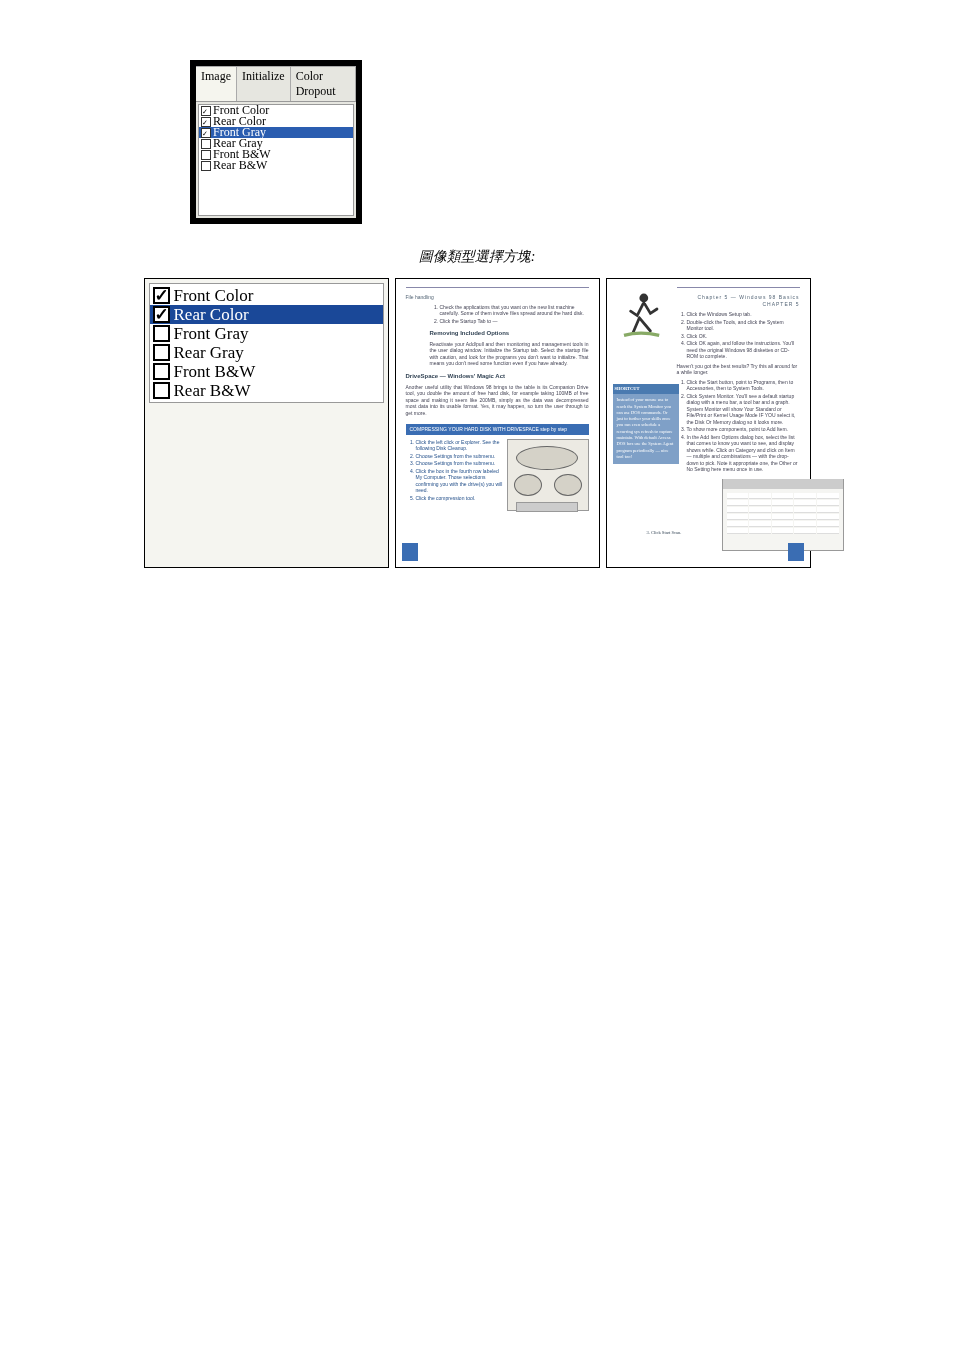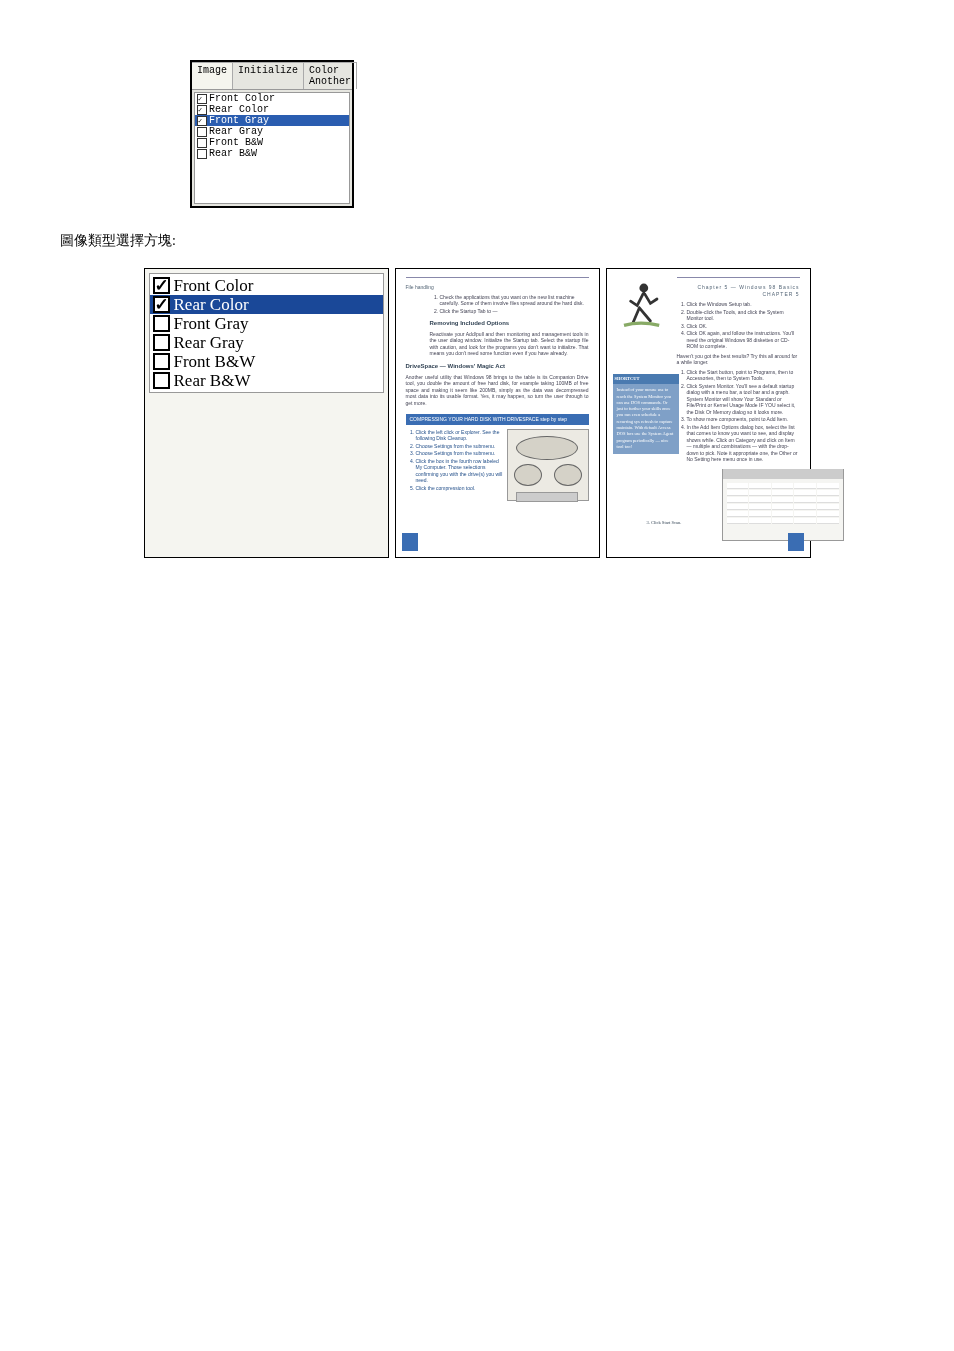--- a/index.html
+++ b/index.html
@@ -7,24 +7,24 @@
       background: #fff;
       margin: 0;
       padding: 20px 60px;
     }
     .figure-upper {
       margin-left: 130px;
       margin-top: 40px;
     }
     .win-box {
       width: 160px;
-      border: 2px solid #000000;
+      border: 6px solid #000000;
       background: #e6e6e0;
-      font-family: Liberation Mono, monospace;
-      font-size: 10px;
+      font-family: Liberation Serif, serif;
+      font-size: 12px;
     }
     .tabs {
       display: flex;
       background: #e6e6e0;
       border-bottom: 1px solid #999;
     }
     .tab {
       padding: 2px 5px;
       border-right: 1px solid #aaa;
       border-top: 1px solid #aaa;
@@ -35,21 +35,21 @@
       border: 1px solid #999;
       margin: 2px;
       min-height: 110px;
     }
     .listitem { padding: 0 2px; line-height: 11px; display:flex; align-items:center; gap:2px;}
     .listitem .cb { width:8px;height:8px;border:1px solid #333;display:inline-block;background:#fff;}
     .listitem .cb.checked::after{content:"✓";font-size:7px;position:relative;top:-2px;left:0;}
     .listitem.sel { background: #2a5db0; color:#fff; }
     .listitem.sel .cb{background:#fff;}
     .listitem.sel .cb.checked::after{color:#000;}
-    .caption { text-align: left; font-size: 14px; margin: 24px 0 18px;}
+    .caption { text-align: center; font-size: 14px; margin: 24px 0 12px; font-style: italic;}
     .lower-row {
       display: flex;
       gap: 6px;
       justify-content: center;
       align-items:flex-start;
     }
     .panel {
       border: 1px solid #000;
       box-sizing: border-box;
     }
@@ -107,21 +107,21 @@
     .stamp-bottom{position:absolute;bottom:32px;left:40px;right:10px;font-size:4.5px;color:#345;}
   </style>
 </head>
 <body>
 
 <div class="figure-upper">
   <div class="win-box">
     <div class="tabs">
       <div class="tab active">Image</div>
       <div class="tab">Initialize</div>
-      <div class="tab">Color Another</div>
+      <div class="tab">Color Dropout</div>
     </div>
     <div class="listbox">
       <div class="listitem">
           <span class="cb checked"></span>
           <span>Front Color</span>
         </div>
       <div class="listitem">
           <span class="cb checked"></span>
           <span>Rear Color</span>
         </div>

